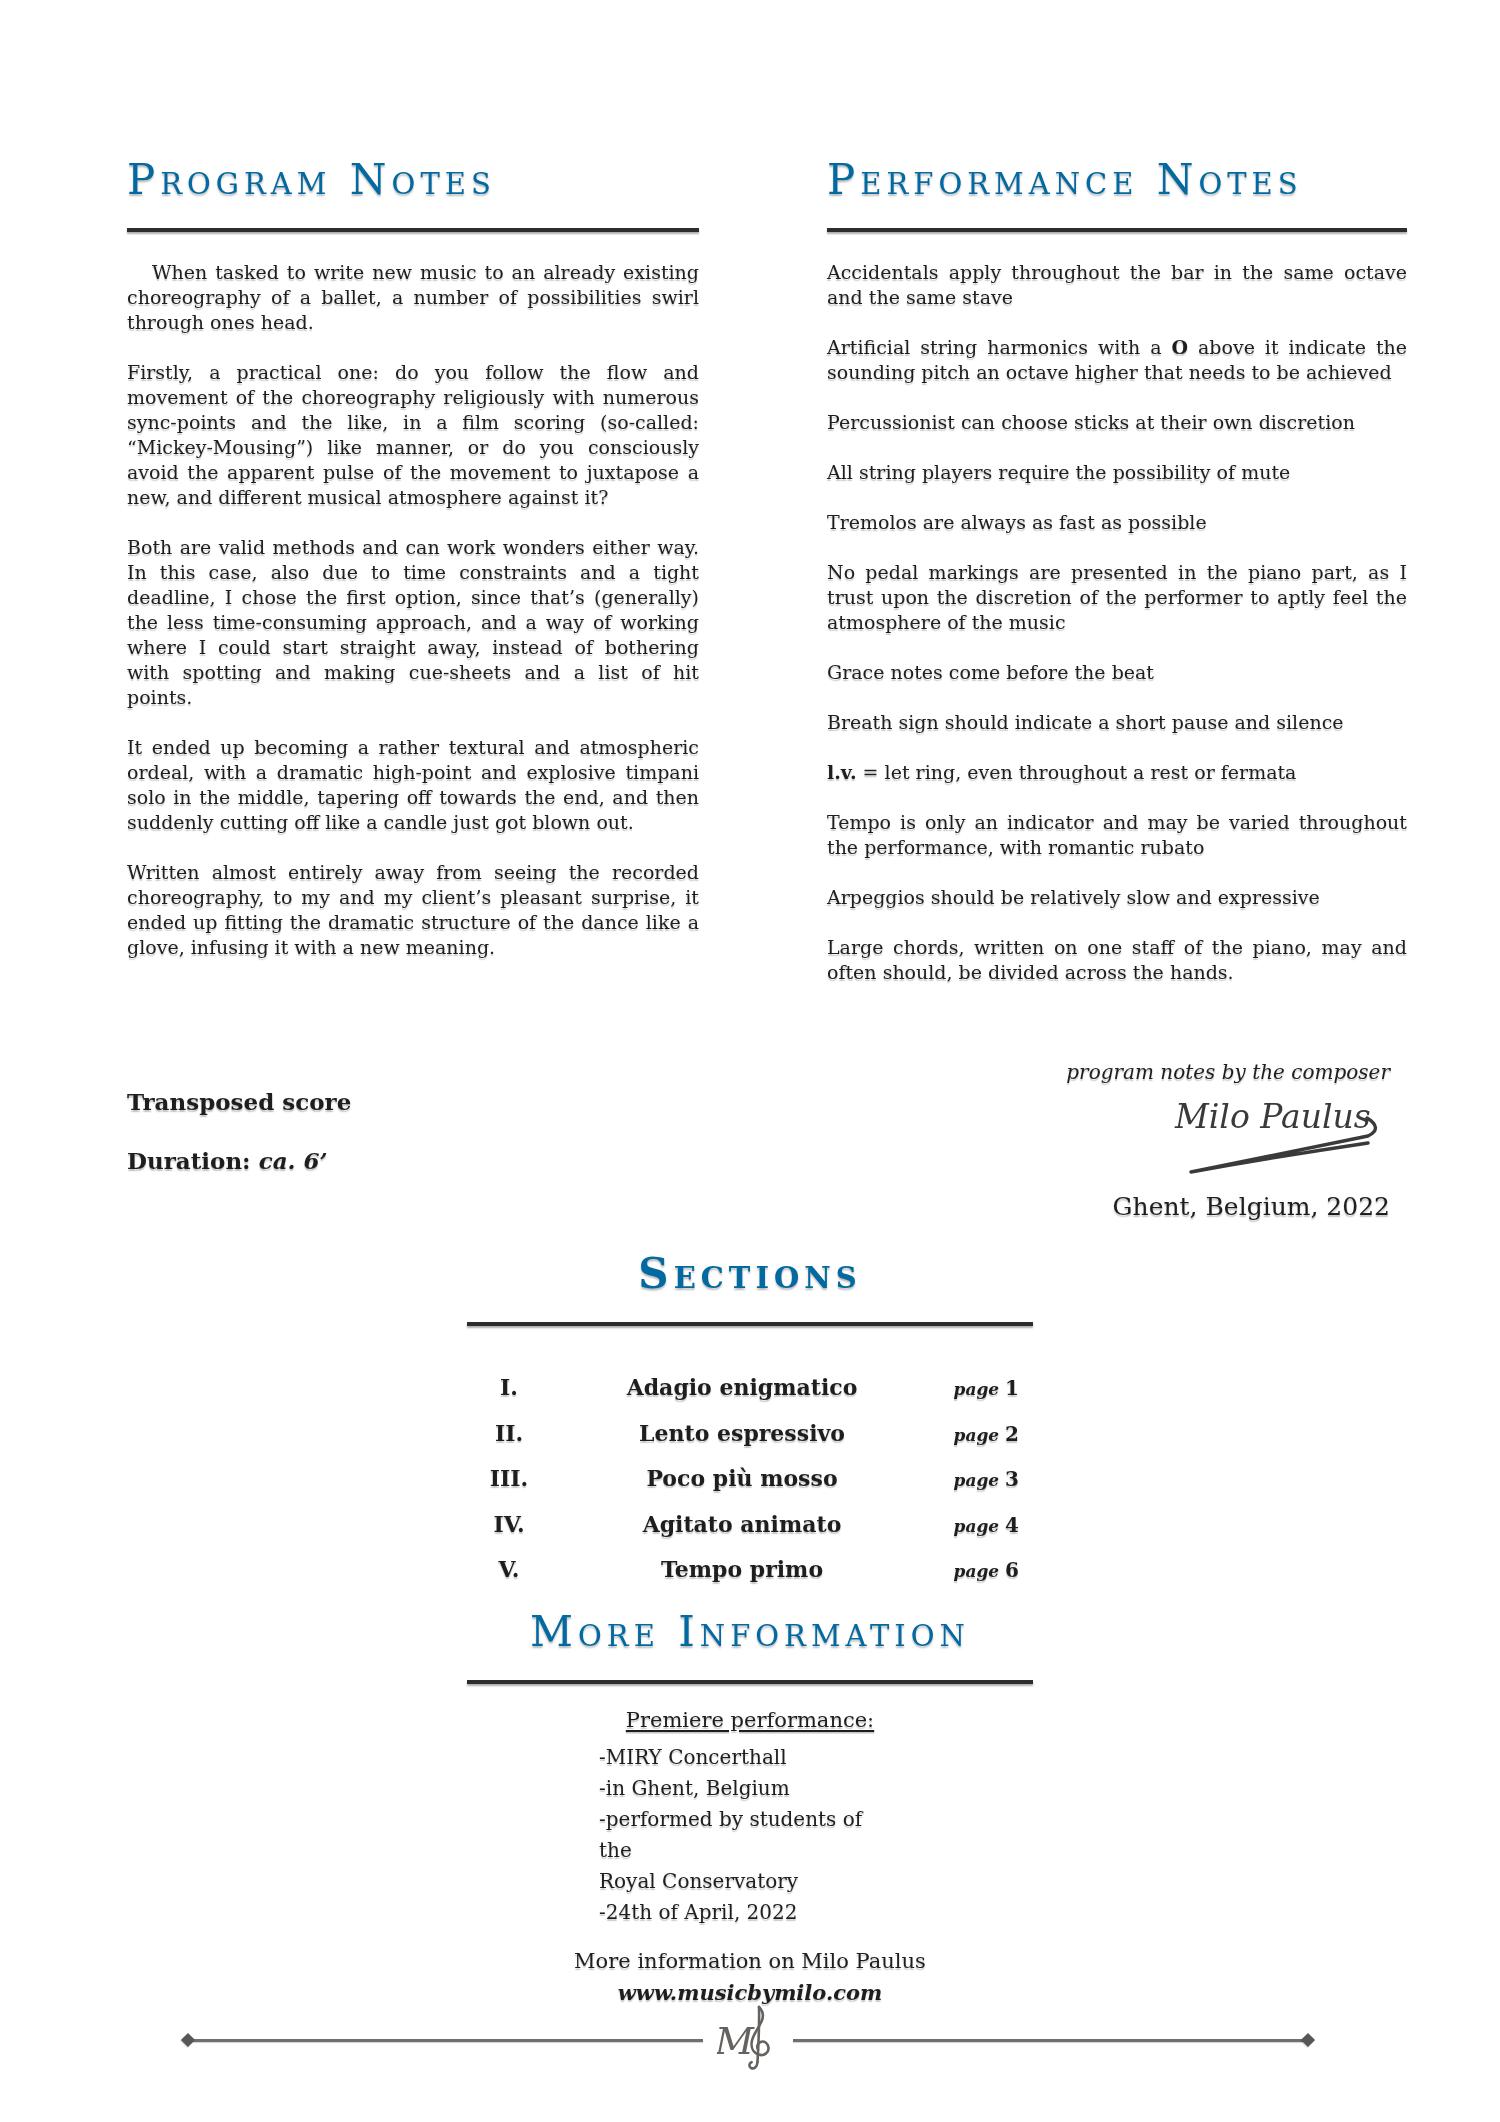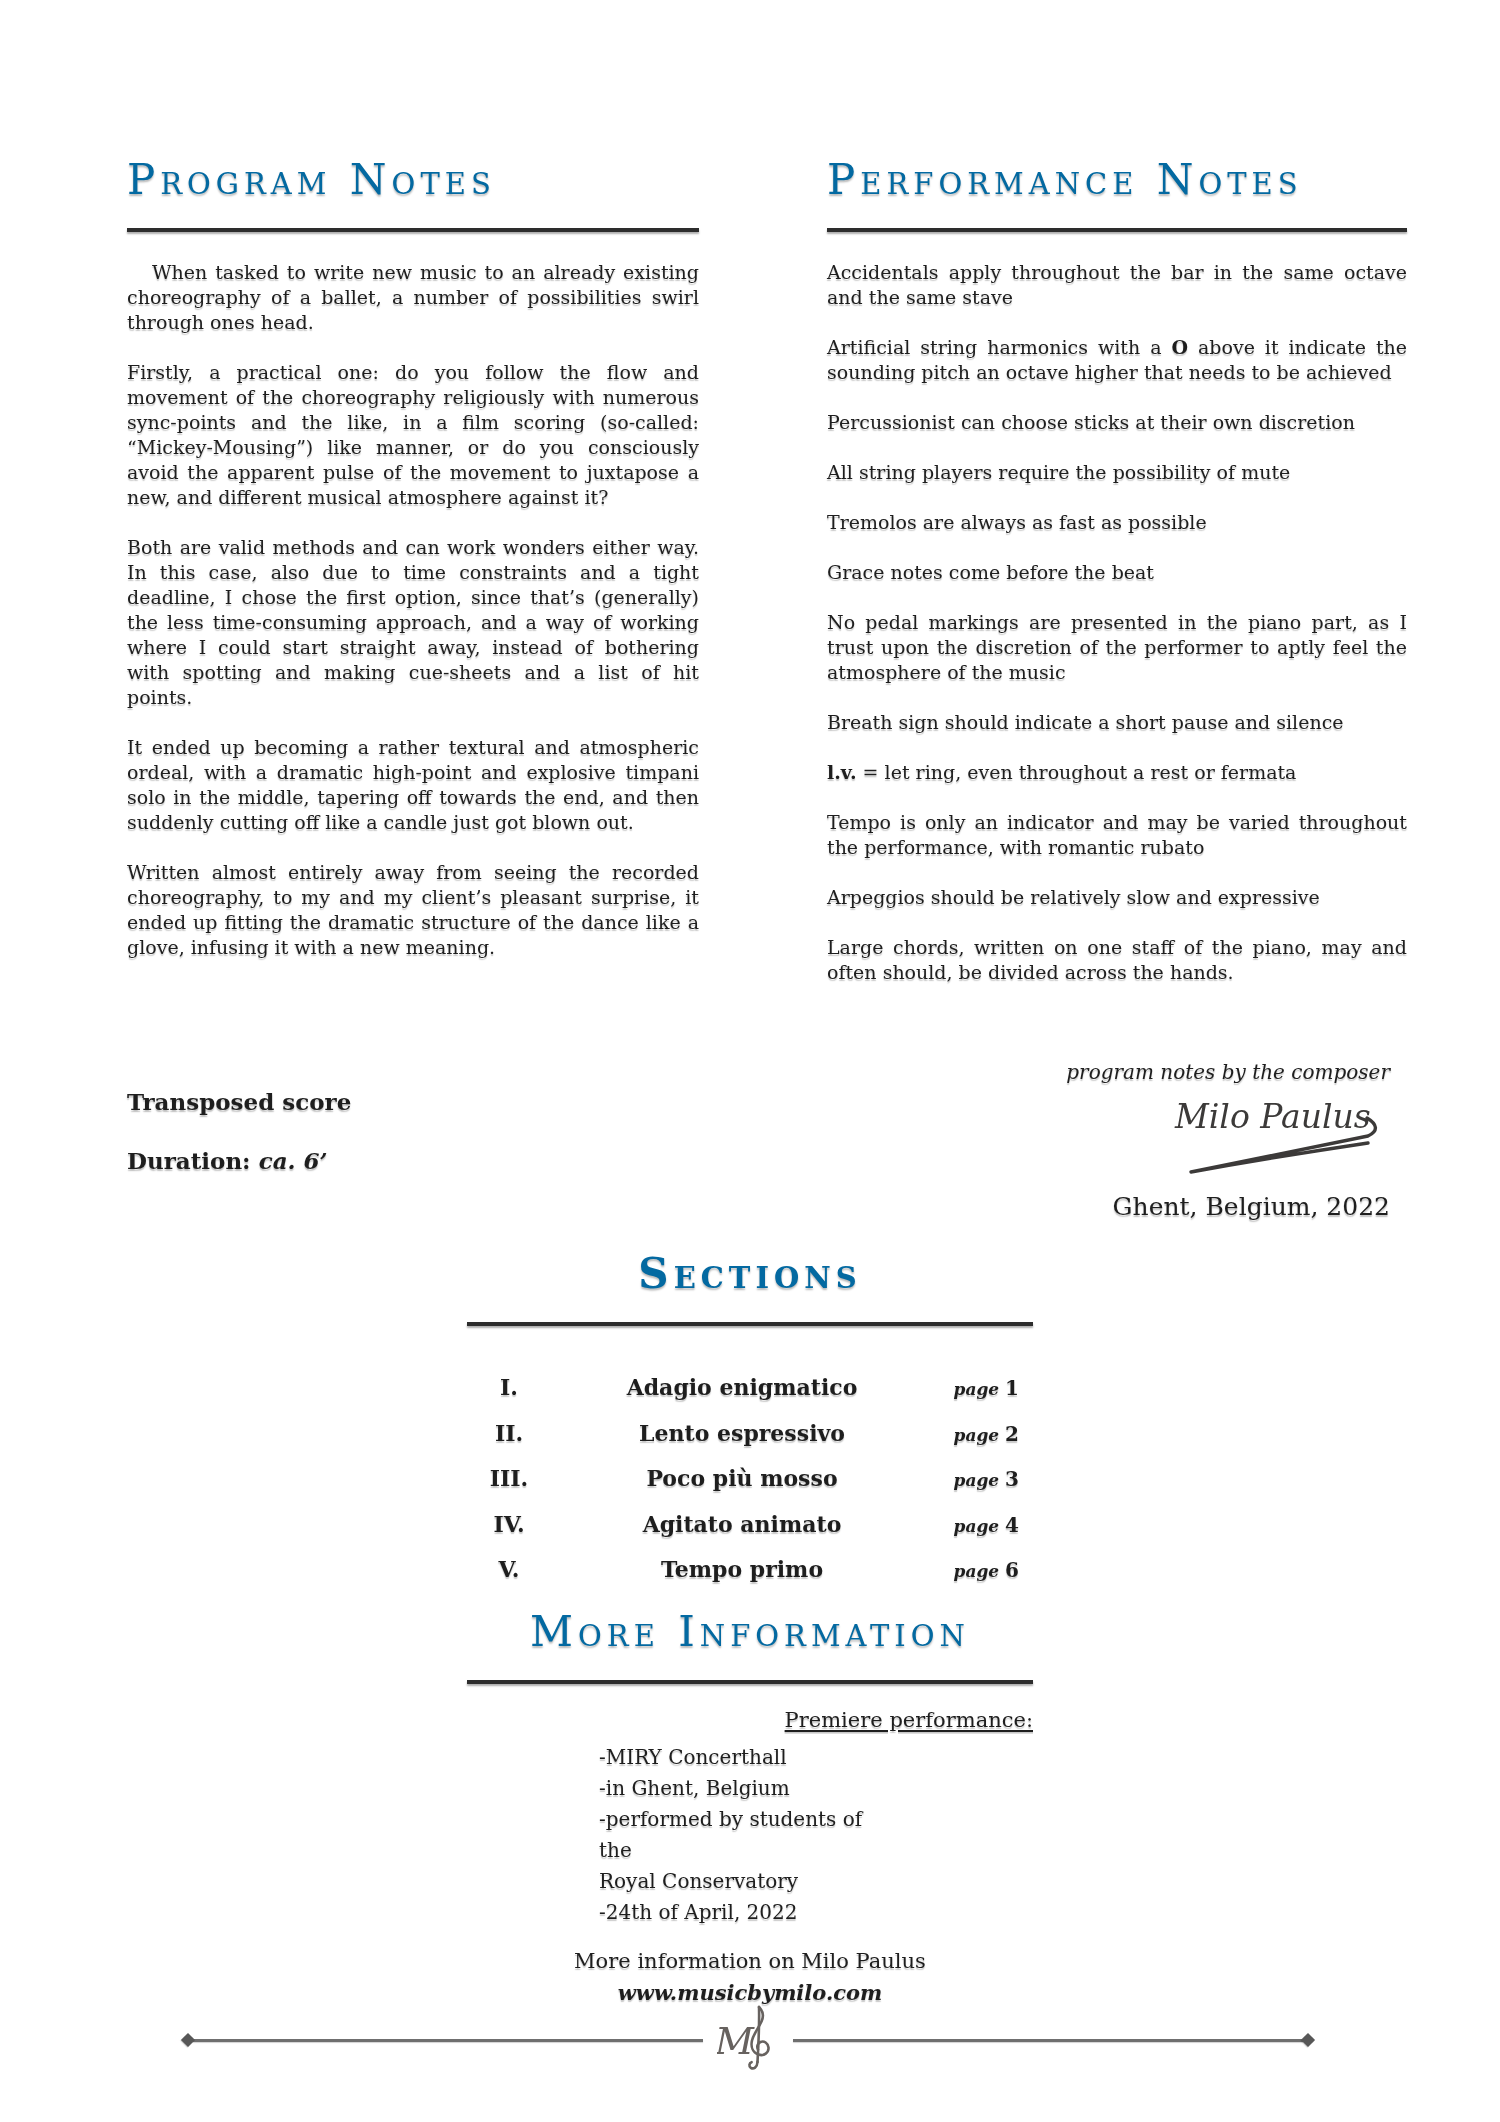--- a/index.html
+++ b/index.html
@@ -45,21 +45,20 @@
   .sections-table{margin-top:40px;display:grid;grid-template-columns:84px 1fr 100px;row-gap:0;}
   .sections-table .cell{font-size:22px;line-height:43.5px;text-shadow:0 1.6px 1.2px rgba(0,0,0,.22);}
   .cell.numeral{text-align:center;}
   .cell.stitle{text-align:center;}
   .cell.pagecell{text-align:right;padding-right:14px;white-space:nowrap;}
   .page-label{font-style:italic;font-size:17px;}
   .page-num{font-size:20px;}
   .premiere-heading{
     margin-top:24px;font-size:21px;text-decoration:underline;text-underline-offset:3px;
     text-shadow:0 1.6px 1.2px rgba(0,0,0,.22);
-    text-align:right;
   }
   .premiere-details{
     margin-top:10px;display:inline-block;text-align:left;width:302px;
     font-size:20px;line-height:31px;text-shadow:0 1.6px 1.2px rgba(0,0,0,.22);
   }
   .info-lines{margin-top:18px;font-size:21px;line-height:31px;text-shadow:0 1.6px 1.2px rgba(0,0,0,.22);}
   .website{font-weight:bold;font-style:italic;}
   
   .ornament{
     position:absolute;left:183px;top:2004px;width:1130px;height:72px;
@@ -89,22 +88,22 @@
 
 <section class="col col-right">
   <div class="sec-title">Performance Notes</div>
   <div class="rule"></div>
   <div class="body-text">
       <p><span>Accidentals apply throughout the bar in the same octave and the same stave</span></p>
       <p><span>Artificial string harmonics with a </span><span class="b">O</span><span> above it indicate the sounding pitch an octave higher that needs to be achieved</span></p>
       <p><span>Percussionist can choose sticks at their own discretion</span></p>
       <p><span>All string players require the possibility of mute</span></p>
       <p><span>Tremolos are always as fast as possible</span></p>
+      <p><span>No pedal markings are presented in the piano part, as I trust upon the discretion of the performer to aptly feel the atmosphere of the music</span></p>
       <p><span>Grace notes come before the beat</span></p>
-      <p><span>No pedal markings are presented in the piano part, as I trust upon the discretion of the performer to aptly feel the atmosphere of the music</span></p>
       <p><span>Breath sign should indicate a short pause and silence</span></p>
       <p><span class="b">l.v.</span><span> = let ring, even throughout a rest or fermata</span></p>
       <p><span>Tempo is only an indicator and may be varied throughout the performance, with romantic rubato</span></p>
       <p><span>Arpeggios should be relatively slow and expressive</span></p>
       <p><span>Large chords, written on one staff of the piano, may and often should, be divided across the hands.</span></p>
     </div>
 </section>
 
 <div class="score-details">
   <div class="score-line">Transposed score</div>

